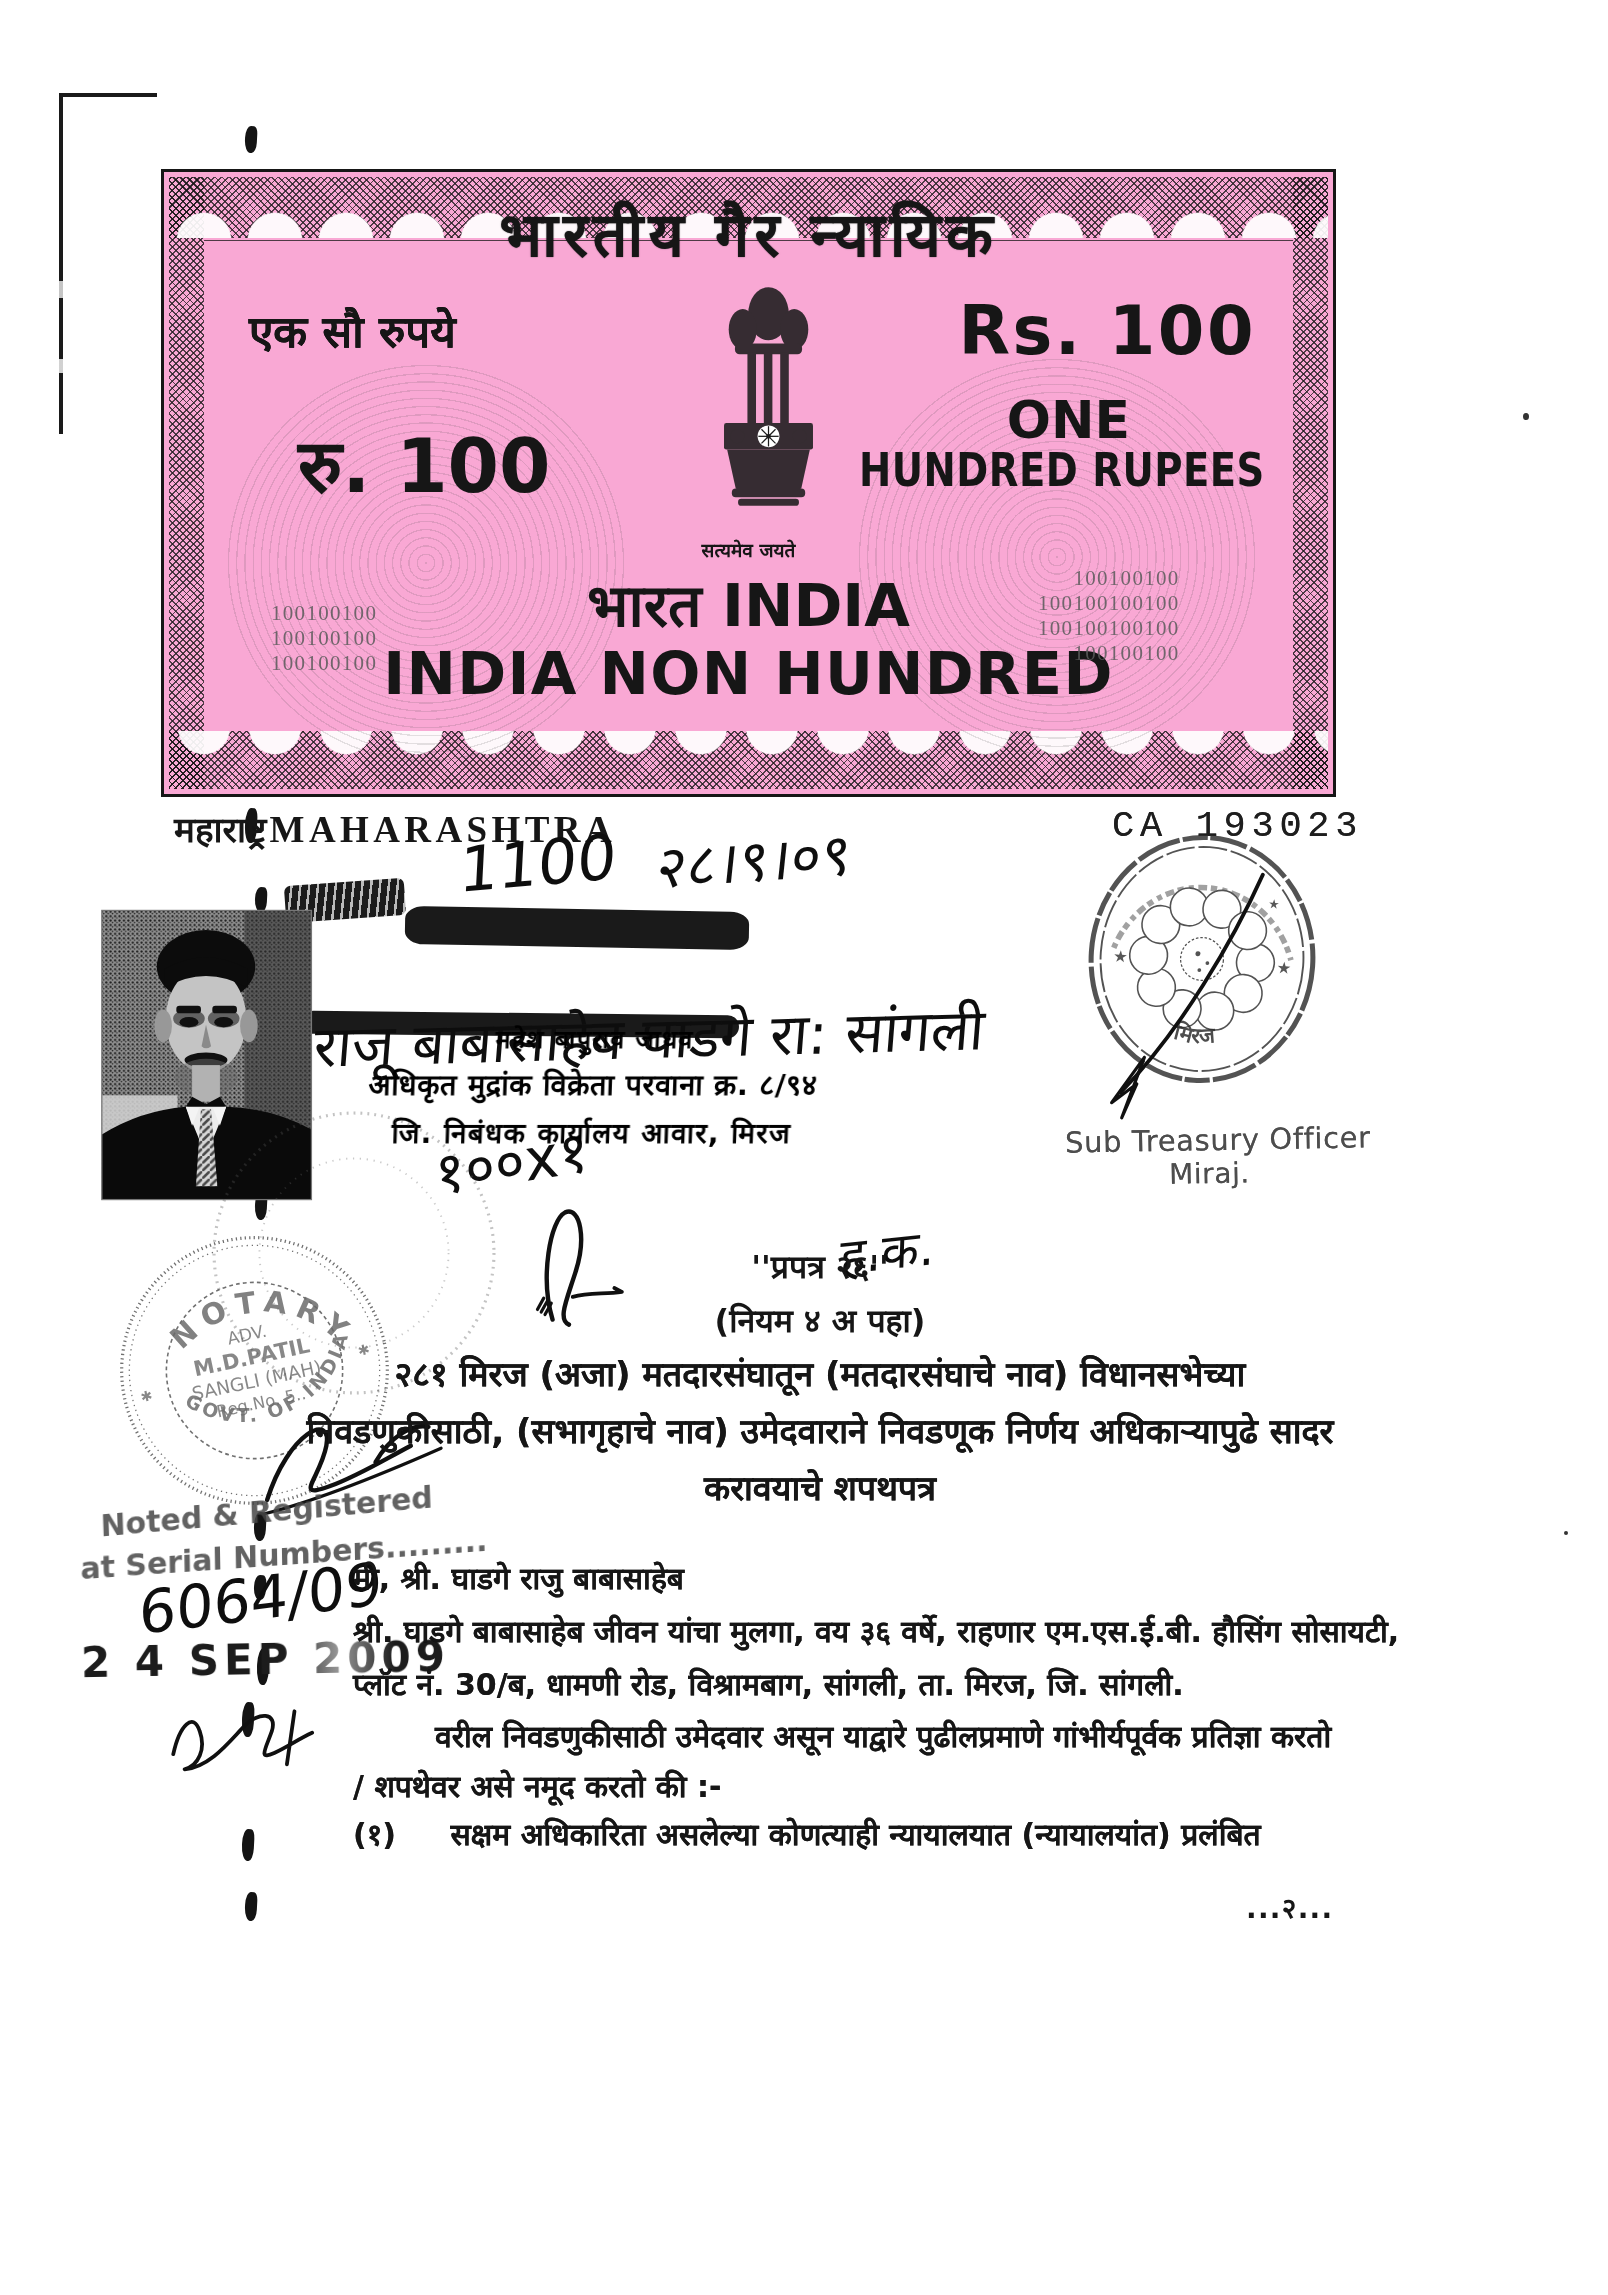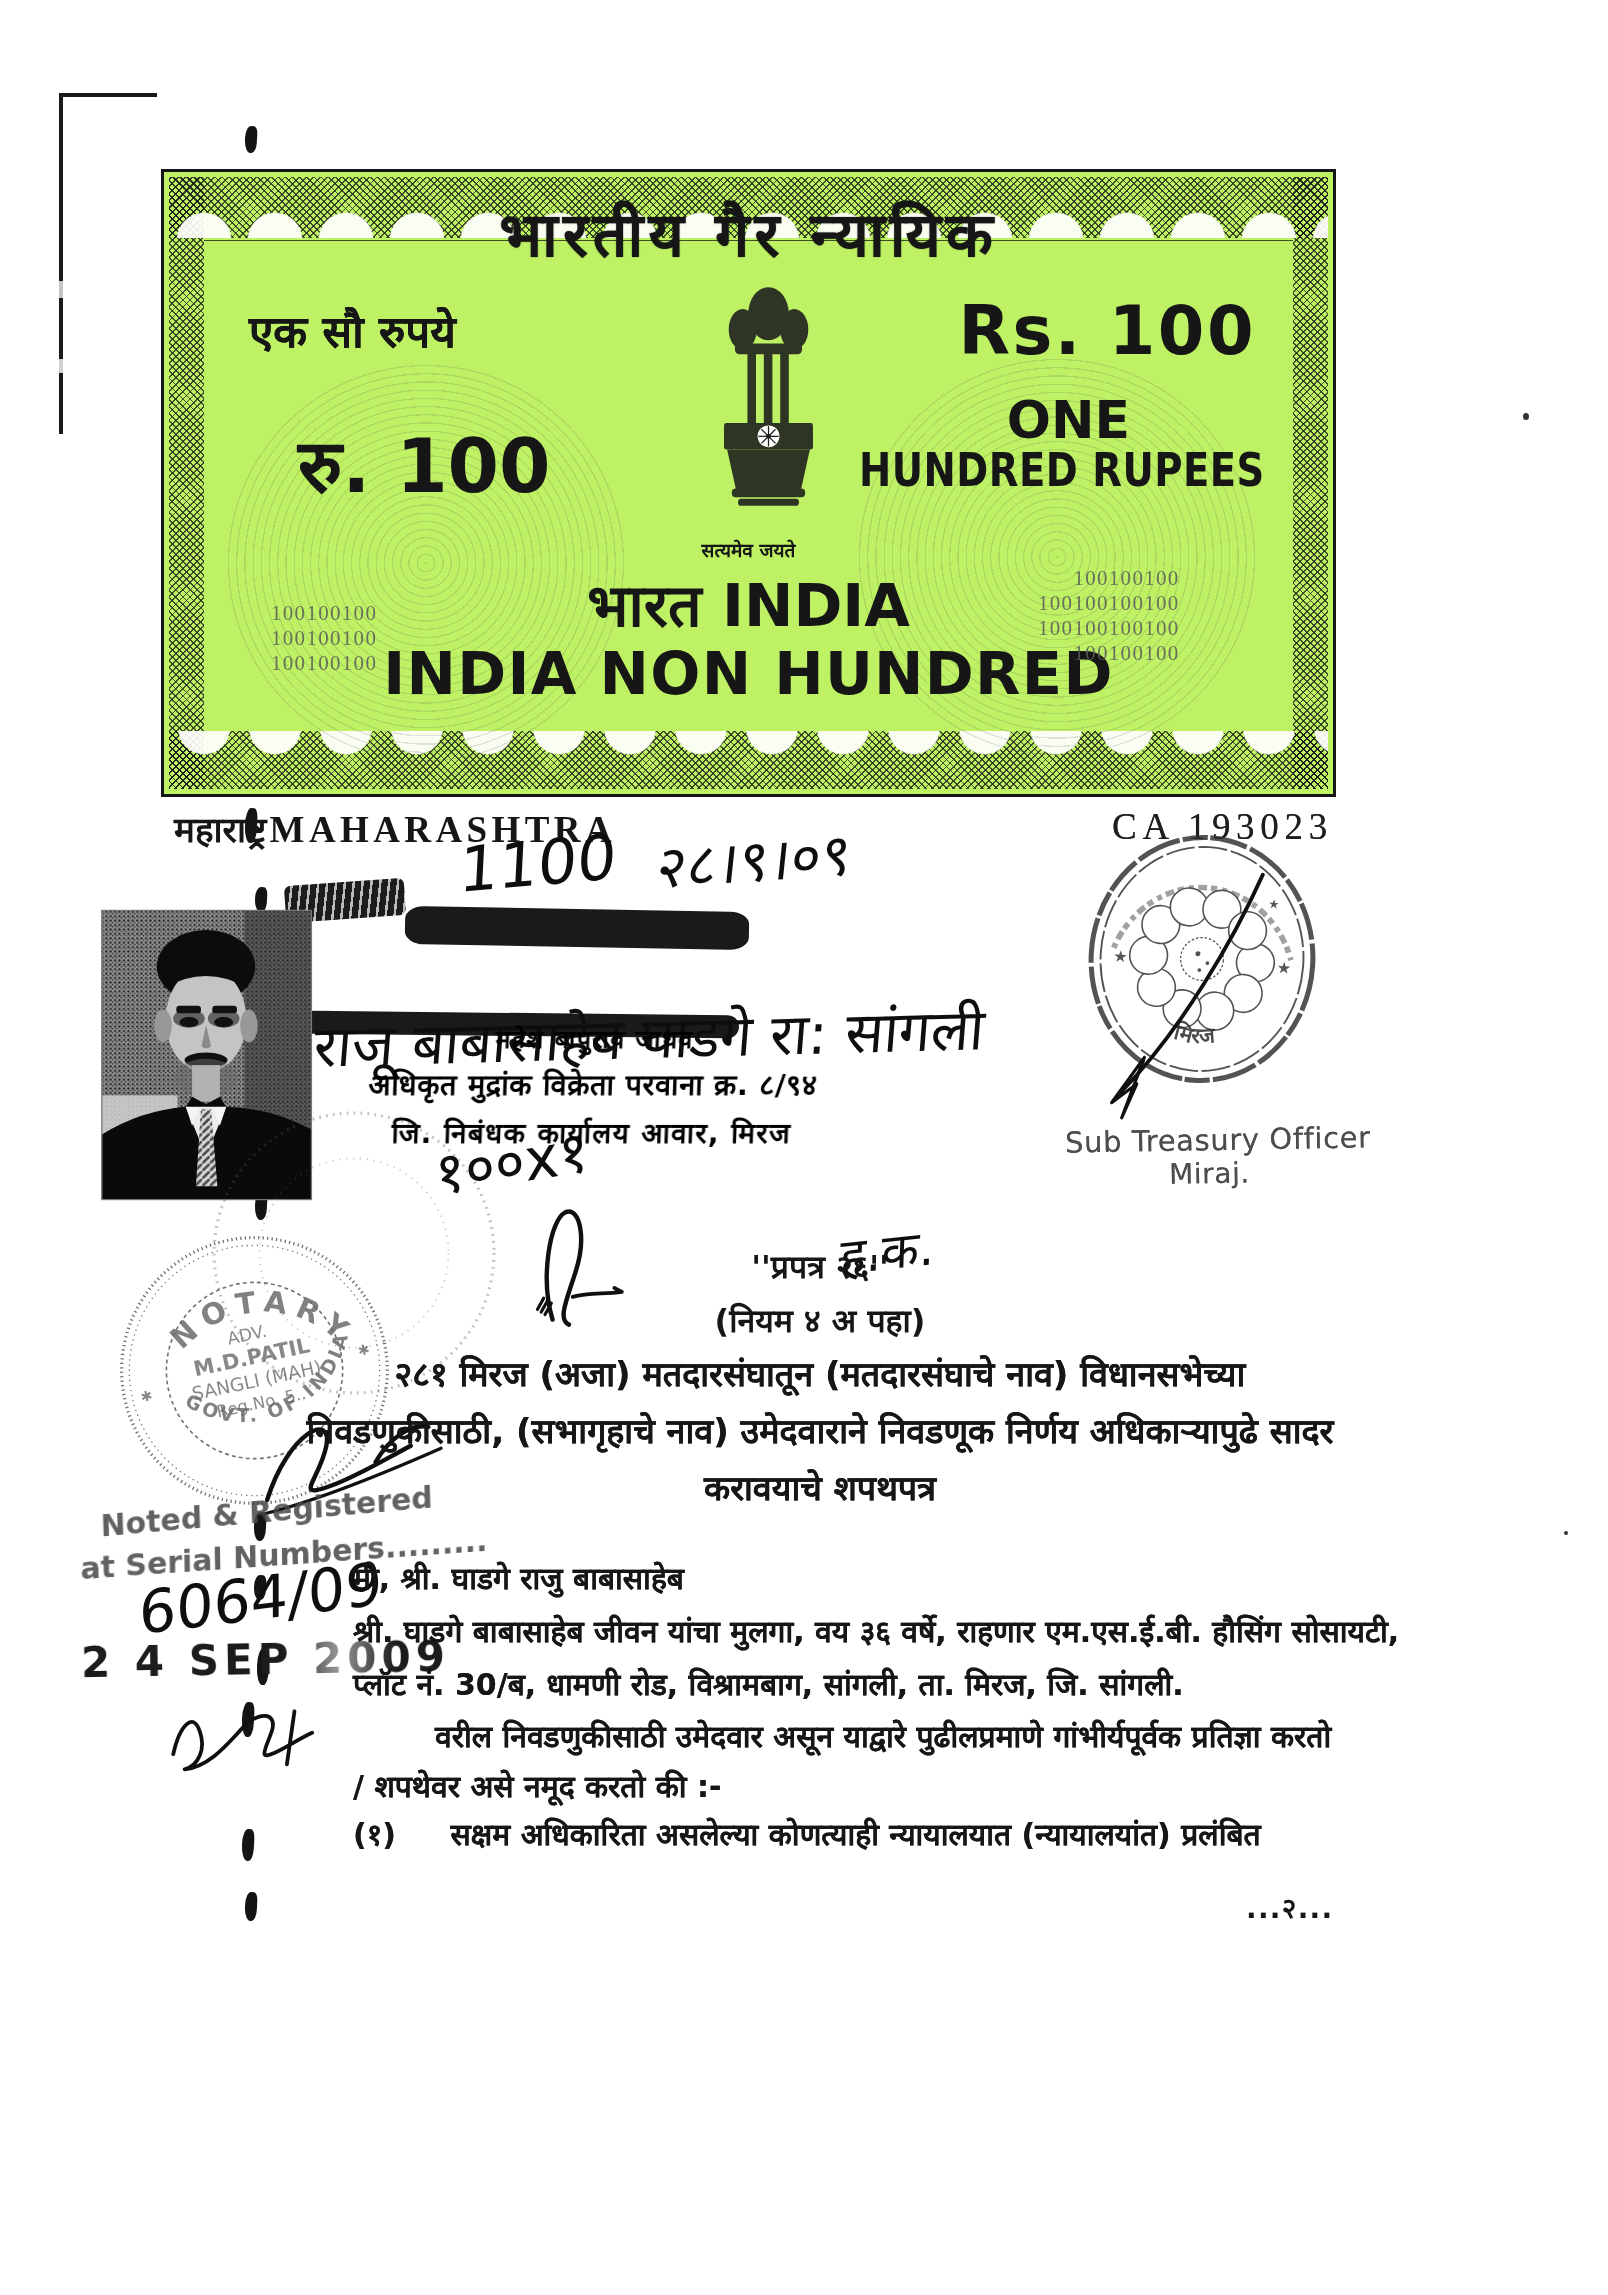--- a/index.html
+++ b/index.html
@@ -8,21 +8,21 @@
   .abs{position:absolute;}
 
   
   .corner-v{left:59px;top:93px;width:4.4px;height:341px;
     background:linear-gradient(#1a1a1a 0 55%,rgba(26,26,26,.25) 55% 60%,#1a1a1a 60% 78%,rgba(26,26,26,.2) 78% 82%,#1a1a1a 82% 100%);}
   .corner-h{left:59px;top:93px;width:98px;height:4.4px;background:#1a1a1a;}
   .bind-mark{left:245px;width:12px;background:#141414;border-radius:45% 30% 40% 50%;transform:rotate(3deg);}
   .dot{background:#333;border-radius:50%;}
 
   
-  .paper{left:161px;top:169px;width:1169px;height:622px;border:3.2px solid #161616;background:#bef264;}
+  .paper{left:161px;top:169px;width:1169px;height:622px;border:3.2px solid #161616;background:#f9a8d4;}
   .band{position:absolute;opacity:.92;
     background-image:repeating-linear-gradient(45deg,rgba(20,20,20,.8) 0 1.3px,rgba(255,255,255,0) 1.3px 5px),
                      repeating-linear-gradient(-45deg,rgba(20,20,20,.8) 0 1.3px,rgba(255,255,255,0) 1.3px 5px);}
   .band-top{left:5px;right:5px;top:5px;height:61px;
     background-image:radial-gradient(circle at 35px 63px,#ffffff 0 26.5px,rgba(255,255,255,0) 28px),
       repeating-linear-gradient(45deg,rgba(20,20,20,.8) 0 1.3px,rgba(255,255,255,0) 1.3px 5px),
       repeating-linear-gradient(-45deg,rgba(20,20,20,.8) 0 1.3px,rgba(255,255,255,0) 1.3px 5px);
     background-size:71px 100%,auto,auto;}
   .band-bottom{left:5px;right:5px;bottom:5px;height:58px;
     background-image:radial-gradient(circle at 35px -2.5px,#ffffff 0 25px,rgba(255,255,255,0) 26.5px),
@@ -46,21 +46,21 @@
   .sp-bharat{left:0;right:0;top:391px;text-align:center;font-size:59px;font-weight:800;white-space:nowrap;}
   .sp-nonjud{left:0;right:0;top:467px;text-align:center;font-size:59px;font-weight:800;
     letter-spacing:1.3px;white-space:nowrap;}
   .micro{font-family:Liberation Serif, serif;font-size:21px;color:#5a5a5a;opacity:.85;
     letter-spacing:1.3px;line-height:25px;white-space:nowrap;}
 
   
   .state{left:174px;top:805px;white-space:nowrap;}
   .state .mr{font-size:35px;font-weight:800;}
   .state .en{font-family:"Liberation Serif","DejaVu Serif",serif;font-size:37px;font-weight:700;letter-spacing:4.4px;}
-  .serial{left:1112px;top:805px;font-family:Liberation Serif, serif;font-size:37px;
+  .serial{left:1112px;top:805px;font-family:Liberation Mono, monospace;font-size:37px;
     letter-spacing:5.7px;color:#1e1e1e;text-shadow:0 0 0.6px #444;white-space:nowrap;}
 
   
   .hw{color:#0e0e0e;white-space:nowrap;font-weight:400;}
   .hw-amount{left:459px;top:827px;font-size:62px;transform:rotate(-5deg) skewX(-8deg);}
   .hw-date{left:657px;top:819px;font-size:58px;transform:rotate(-4deg) skewX(-10deg);}
   .hw-name{left:314px;top:997px;font-size:57px;transform:rotate(-1.5deg) skewX(-6deg);}
   .hw-calc{left:434px;top:1121px;font-size:58px;transform:rotate(-9deg) skewX(-4deg);}
   .hw-initials{left:840px;top:1217px;font-size:49px;transform:rotate(-6deg) skewX(-8deg);}
   .hw-serialno{left:138px;top:1564px;font-size:59px;transform:rotate(-7deg) skewX(-7deg);}

